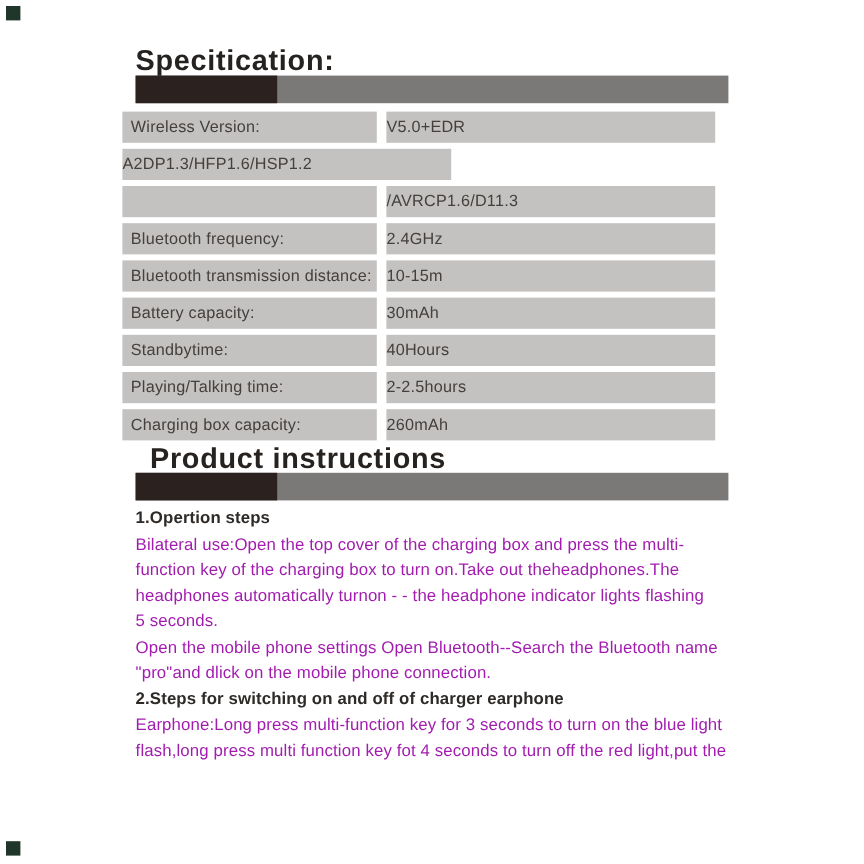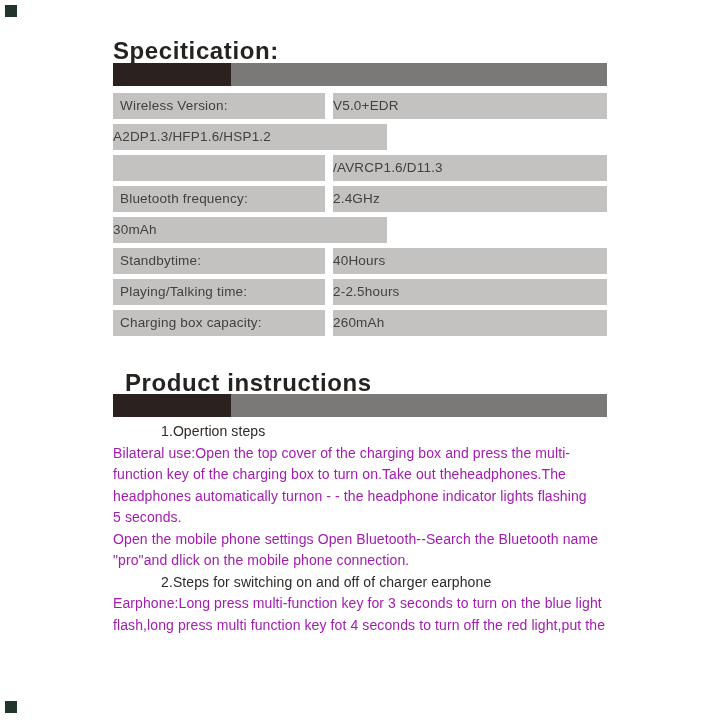--- a/index.html
+++ b/index.html
@@ -48,21 +48,21 @@
   .divider-bar .dark-seg {
     position: absolute;
     left: 0; top: 0;
     width: 118px;
     height: 100%;
     background: #2b2220;
   }
 
   #spec-table {
     position: absolute;
-    left: 113px;
+    left: 102px;
     top: 93px;
     width: 494px;
   }
   .spec-row {
     display: flex;
     justify-content: space-between;
     height: 26px;
     margin-bottom: 5px;
   }
   .spec-cell {
@@ -94,23 +94,22 @@
   }
   .instr-line {
     font-size: 14px;
     line-height: 21.5px;
     height: 21.5px;
     color: #a21caf;
     letter-spacing: 0.1px;
     white-space: nowrap;
   }
   .instr-line.bold {
-    font-weight: normal;
+    font-weight: bold;
     color: #2e2a27;
-    margin-left: 48px;
   }
 </style>
 </head>
 <body>
 
 <div id="page">
 
   <div class="corner-mark top"></div>
   <div class="corner-mark bottom"></div>
 
@@ -130,20 +129,25 @@
     </div>
     <div class="spec-row">
       <div class="spec-cell label-cell"></div>
       <div class="spec-cell value-cell">/AVRCP1.6/D11.3</div>
     </div>
     <div class="spec-row">
       <div class="spec-cell label-cell">Bluetooth frequency:</div>
       <div class="spec-cell value-cell">2.4GHz</div>
     </div>
     <div class="spec-row">
+      <div class="spec-cell label-cell">Bluetooth transmission distance:</div>
+      <div class="spec-cell value-cell">10-15m</div>
+    </div>
+    <div class="spec-row">
+      <div class="spec-cell label-cell">Battery capacity:</div>
       <div class="spec-cell value-cell">30mAh</div>
     </div>
     <div class="spec-row">
       <div class="spec-cell label-cell">Standbytime:</div>
       <div class="spec-cell value-cell">40Hours</div>
     </div>
     <div class="spec-row">
       <div class="spec-cell label-cell">Playing/Talking time:</div>
       <div class="spec-cell value-cell">2-2.5hours</div>
     </div>

